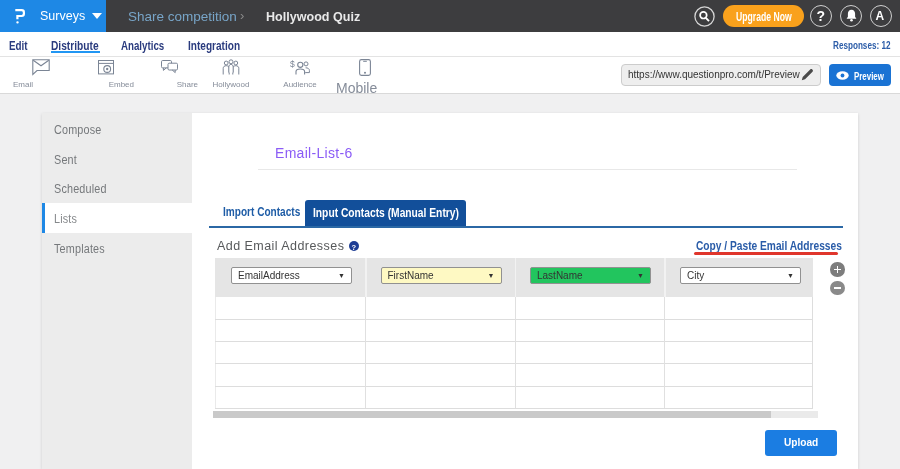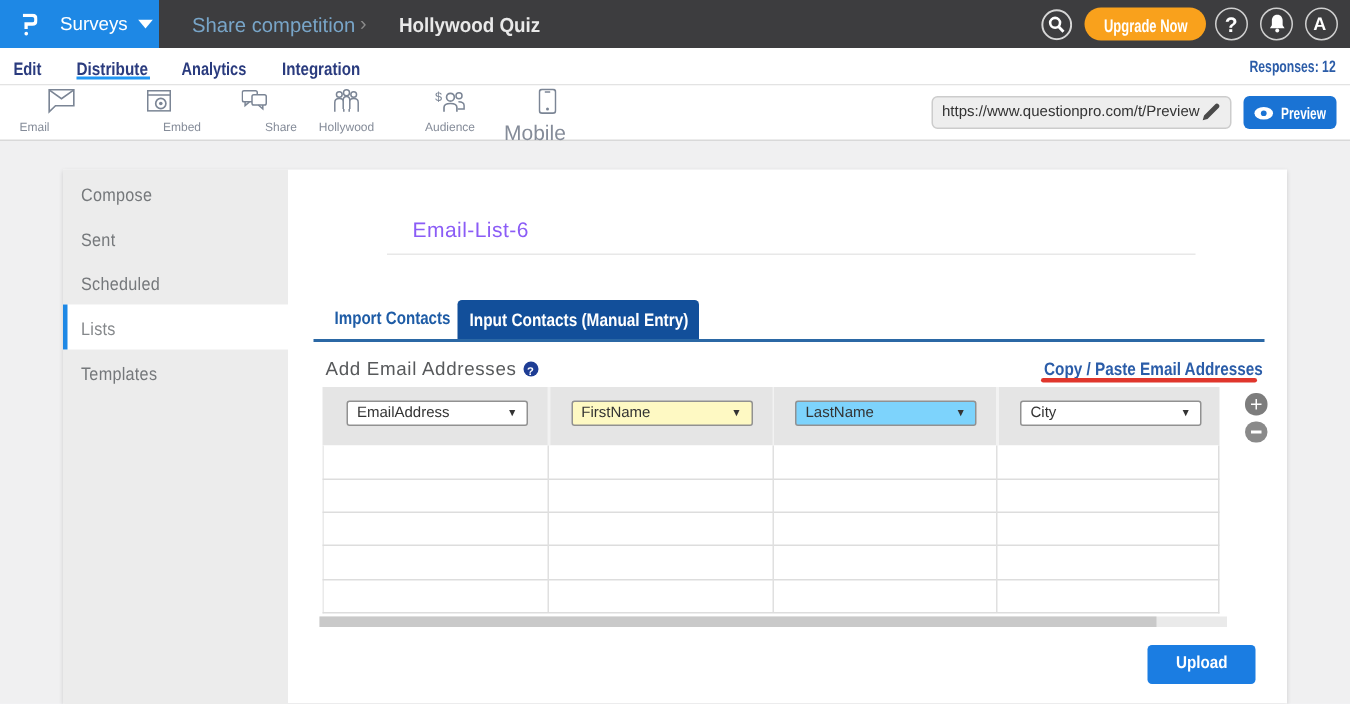--- a/index.html
+++ b/index.html
@@ -136,21 +136,21 @@
 <div class="abs nx" style="left:217px;top:238.5px;font-size:12.5px;color:#57595b;letter-spacing:0.45px;">Add Email Addresses</div>
 <div class="abs" style="left:349px;top:241px;width:10px;height:10px;background:#1e3d94;border-radius:50%;"></div>
 <div class="abs nx" style="left:351.4px;top:242.5px;color:#fff;font-size:7.5px;font-weight:bold;">?</div>
 <div class="abs nx" style="left:696px;top:239px;font-size:12px;font-weight:bold;color:#2a5ca8;transform:scaleX(0.85);">Copy / Paste Email Addresses</div>
 <div class="abs" style="left:694px;top:252px;width:144px;height:2.5px;background:#e0362c;border-radius:2px;"></div>
 
 <div class="abs" style="left:215px;top:258px;width:598px;height:39px;background:#e5e5e5;"></div>
 
 <div class="abs" style="left:231px;top:266.5px;width:121px;height:17px;background:#fff;border:1px solid #919191;border-radius:2px;font-size:10px;color:#333;line-height:15px;padding-left:6px;">EmailAddress<span style="float:right;margin-right:6px;font-size:7px;color:#333;">▼</span></div>
 <div class="abs" style="left:380.5px;top:266.5px;width:121px;height:17px;background:#fef9c3;border:1px solid #919191;border-radius:2px;font-size:10px;color:#333;line-height:15px;padding-left:6px;">FirstName<span style="float:right;margin-right:6px;font-size:7px;color:#333;">▼</span></div>
-<div class="abs" style="left:530px;top:266.5px;width:121px;height:17px;background:#7dd3fc;border:1px solid #919191;border-radius:2px;font-size:10px;color:#333;line-height:15px;padding-left:6px;">LastName<span style="float:right;margin-right:6px;font-size:7px;color:#333;">▼</span></div>
+<div class="abs" style="left:530px;top:266.5px;width:121px;height:17px;background:#22c55e;border:1px solid #919191;border-radius:2px;font-size:10px;color:#333;line-height:15px;padding-left:6px;">LastName<span style="float:right;margin-right:6px;font-size:7px;color:#333;">▼</span></div>
 <div class="abs" style="left:680px;top:266.5px;width:121px;height:17px;background:#fff;border:1px solid #919191;border-radius:2px;font-size:10px;color:#333;line-height:15px;padding-left:6px;">City<span style="float:right;margin-right:6px;font-size:7px;color:#333;">▼</span></div>
 <div class="abs" style="left:365px;top:258px;width:1.5px;height:39px;background:#f2f2f2;"></div>
 <div class="abs" style="left:514.5px;top:258px;width:1.5px;height:39px;background:#f2f2f2;"></div>
 <div class="abs" style="left:664px;top:258px;width:1.5px;height:39px;background:#f2f2f2;"></div>
 
 <div class="abs" style="left:215px;top:297px;width:598px;height:111.5px;background:#fff;border-left:1px solid #eaeaea;border-right:1px solid #ddd;"></div>
 <div class="abs" style="left:215px;top:318.8px;width:598px;height:1px;background:#ddd;"></div>
 <div class="abs" style="left:215px;top:341.1px;width:598px;height:1px;background:#ddd;"></div>
 <div class="abs" style="left:215px;top:363.4px;width:598px;height:1px;background:#ddd;"></div>
 <div class="abs" style="left:215px;top:385.7px;width:598px;height:1px;background:#ddd;"></div>

